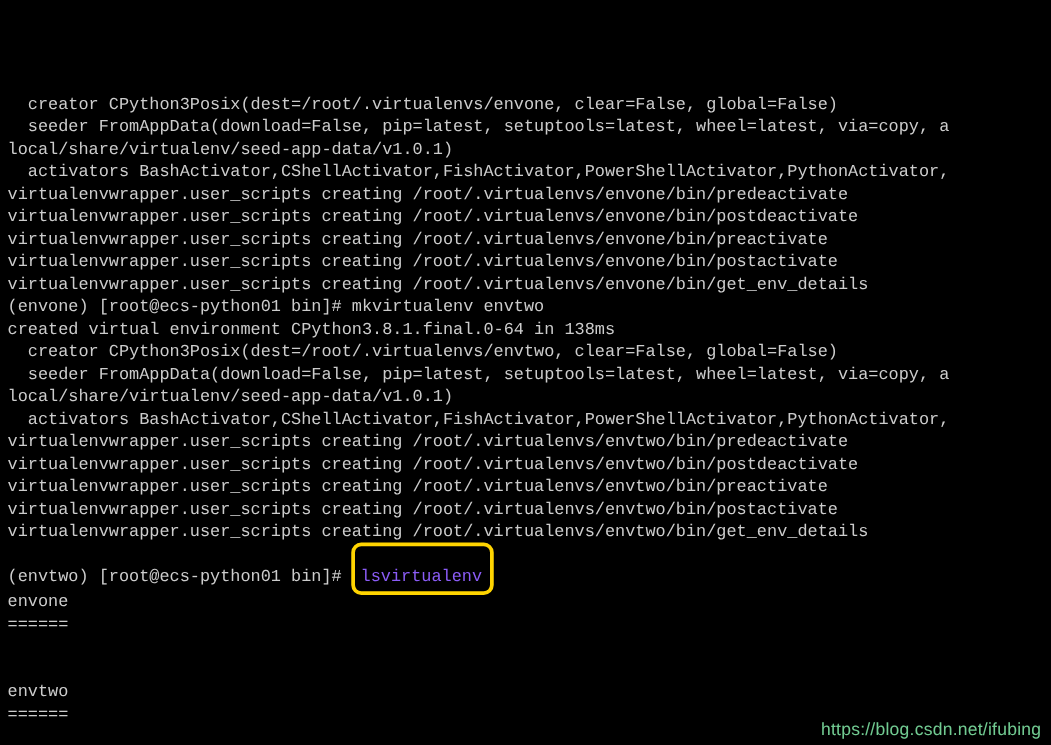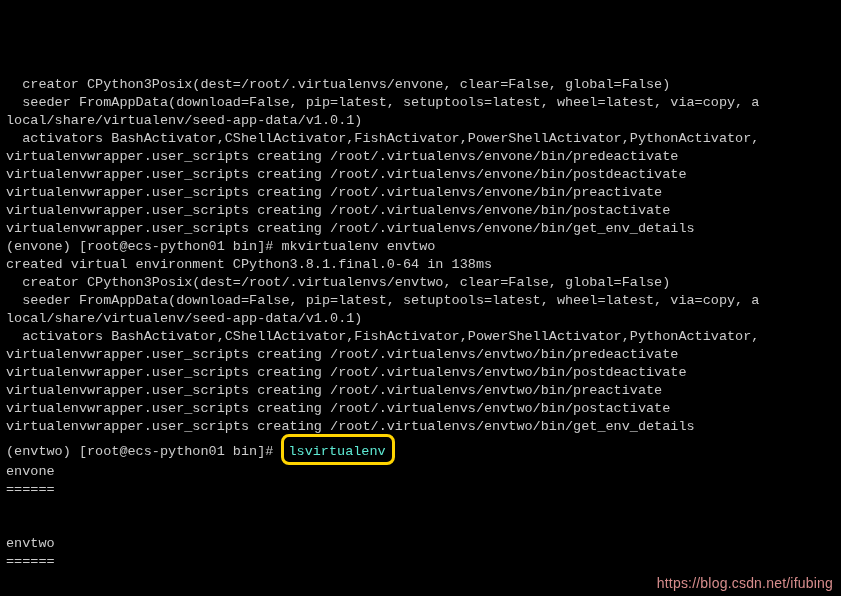--- a/index.html
+++ b/index.html
@@ -14,29 +14,29 @@
       padding: 4px 0 4px 6px;
       position: relative;
       overflow: hidden;
       white-space: pre;
     }
     .line { white-space: pre; }
     .highlight {
       display: inline-block;
       border: 3px solid #ffd400;
       border-radius: 8px;
-      padding: 6px 6px 1px 4px;
+      padding: 17px 6px 1px 4px;
       margin: -2px 0;
-      color: #5eead4;
+      color: #8b5cf6;
     }
     .watermark {
       position: absolute;
       right: 8px;
       bottom: 4px;
-      color: #fca5a5;
+      color: #86efac;
       font-family: Arial, sans-serif;
       font-size: 14px;
       letter-spacing: 0.2px;
       opacity: 0.85;
     }
     .blank { height: 18px; }
   </style>
 </head>
 <body>
 

